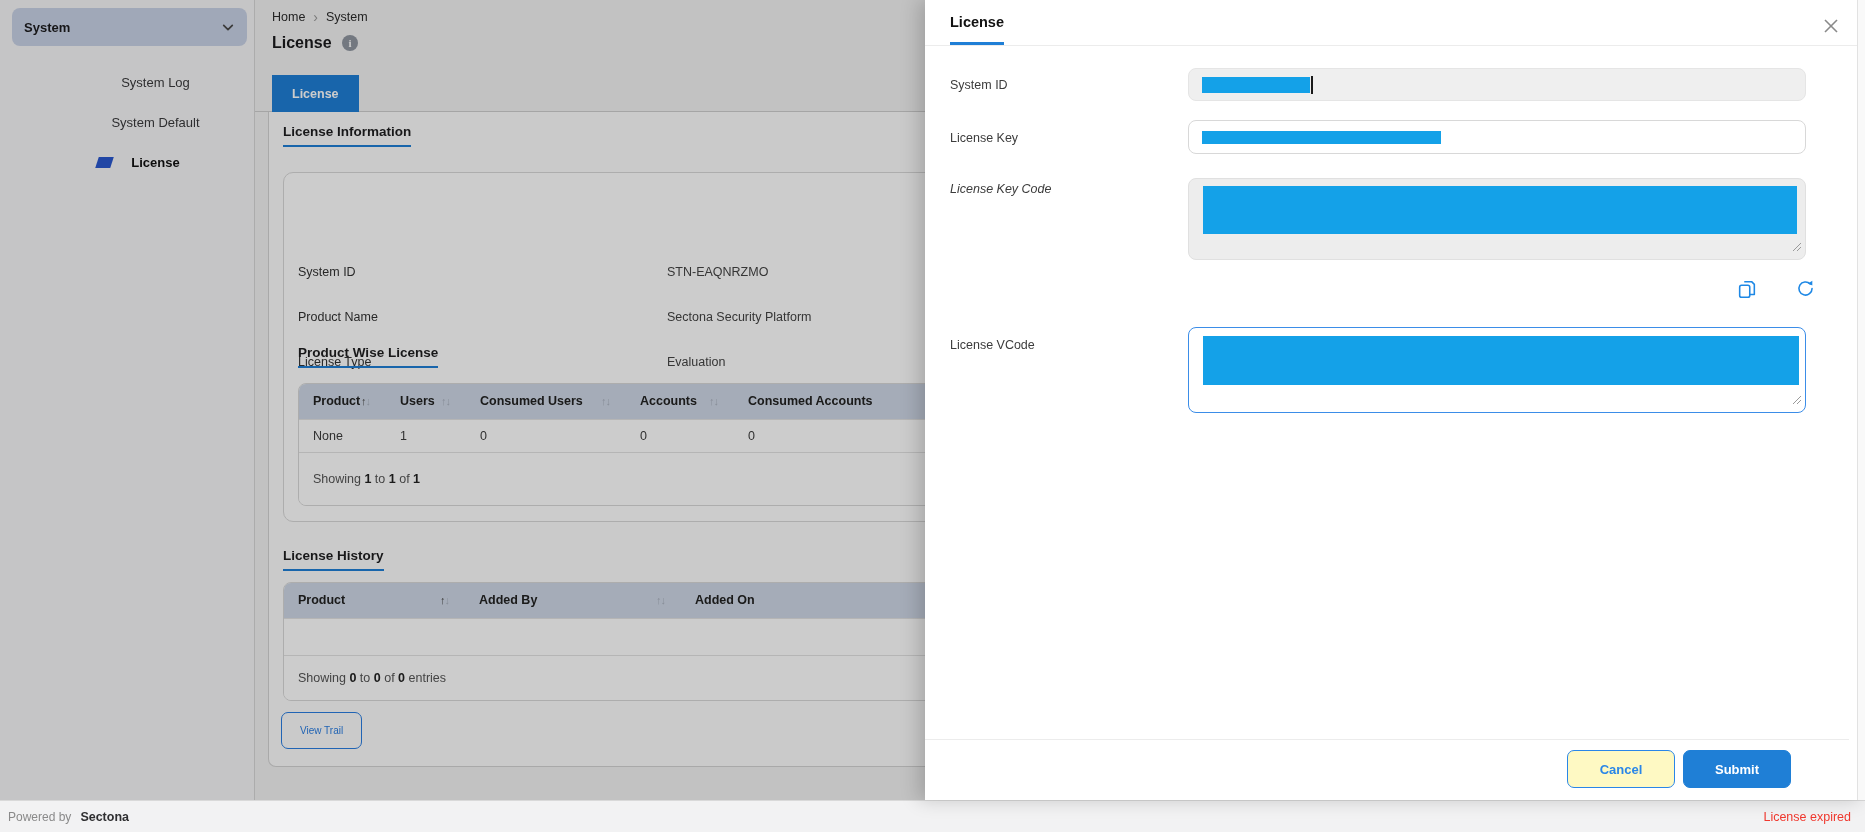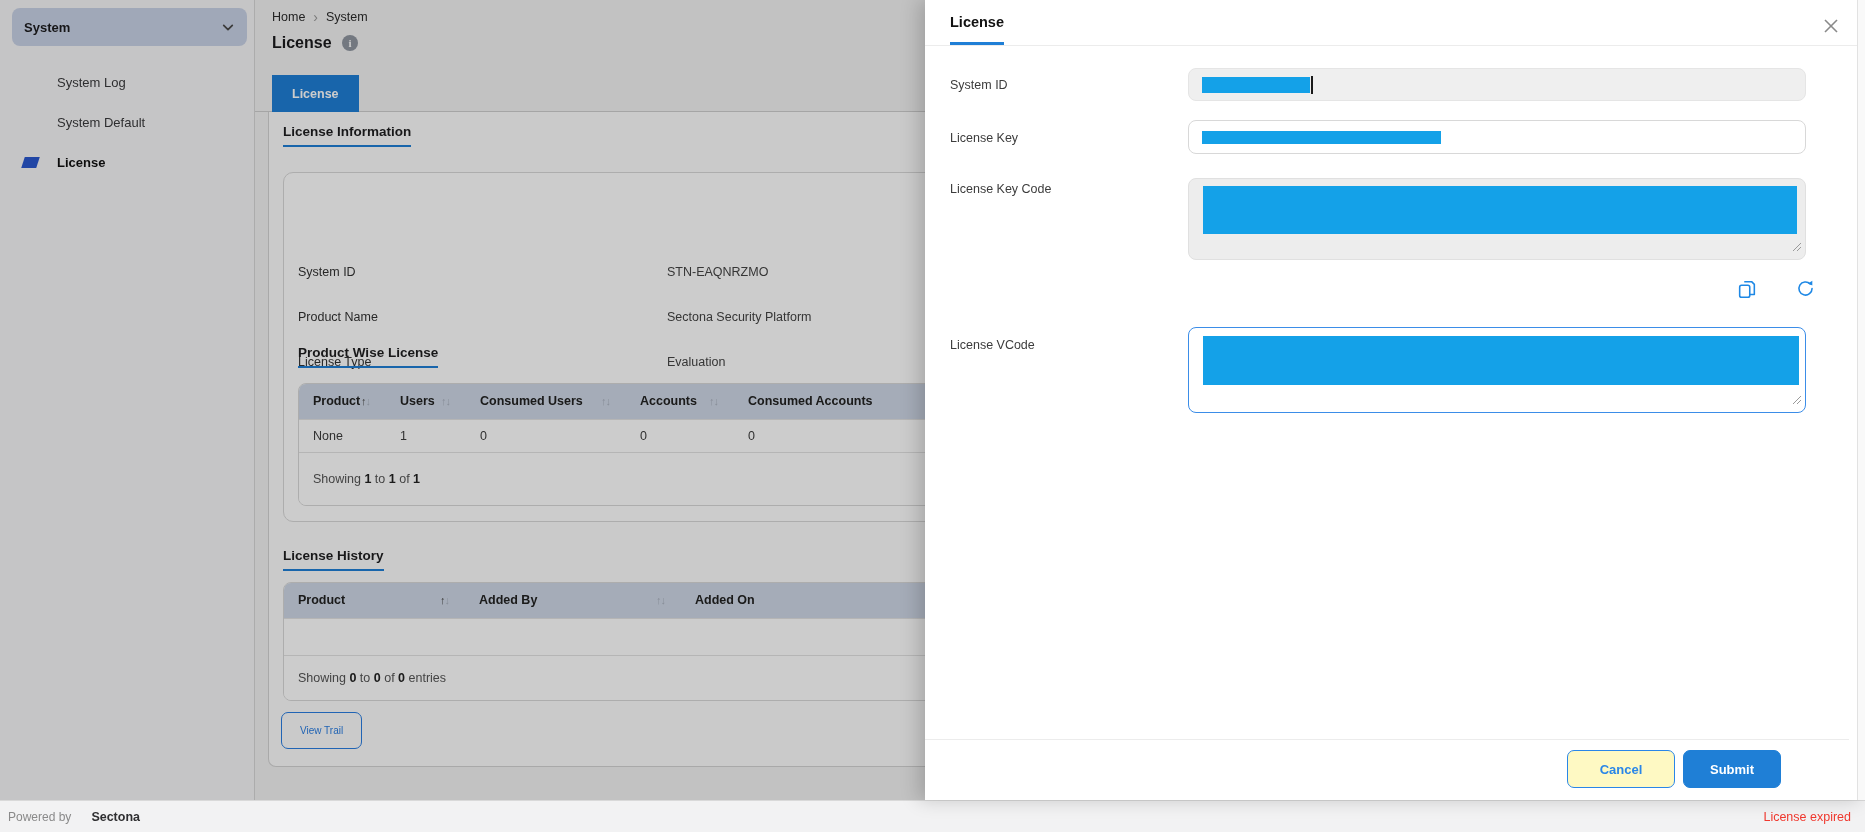--- a/index.html
+++ b/index.html
@@ -6,21 +6,21 @@
   html,body { width:1865px; height:832px; }
   body { font-family:"Liberation Sans", sans-serif; background:#fff; overflow:hidden; }
   .app { position:relative; width:1865px; height:832px; background:#f3f3f3; overflow:hidden;padding-left:32px; }
 
   
   .sidebar { position:absolute; left:0; top:0; width:255px; height:800px; background:#f7f7f8; border-right:1px solid #d8d8d8; z-index:1; }
   .sb-header { position:absolute; left:12px; top:8px; width:235px; height:38px; background:var(--sidebarHeaderBg); border-radius:8px; display:flex; align-items:center; padding:0 12px; cursor:pointer; }
   .sb-header .sb-title { font-size:13px; font-weight:700; color:#1c1c1e; }
   .sb-header .chev { margin-left:auto; display:flex; align-items:center; }
   .sb-items { position:absolute; left:0; top:62px; width:100%; }
-  .sb-item { display:flex; align-items:center; height:40px; padding-left:23px; cursor:pointer; font-size:13px; color:#3a3a3c; }
+  .sb-item { display:flex; align-items:center; height:40px; padding-left:23px; cursor:pointer; font-size:13px; color:#3a3a3c;justify-content:center; }
   .sb-item .icon-slot { width:22px; height:16px; display:flex; align-items:center; }
   .sb-item .sb-label { margin-left:12px; }
   .sb-item.active .sb-label { font-weight:700; color:#111; }
   .parallelogram { width:15px; height:11px; background:#2a58cf; transform:skewX(-18deg); }
 
   
   .main { position:absolute; left:255px; top:0; width:1610px; height:800px; background:#f3f3f3; z-index:1; }
   .breadcrumb { position:absolute; left:17px; top:9px; font-size:12.5px; color:#2b2b2b; display:flex; align-items:center; gap:8px; }
   .breadcrumb .sep { color:#9a9a9a; font-size:14px; }
   .breadcrumb .crumb { cursor:pointer; }
@@ -85,27 +85,27 @@
   .bar-vcode { left:14px; top:8px; width:596px; height:49px; }
   .resize-handle { position:absolute; right:3px; bottom:3px; cursor:nwse-resize; }
   .icon-row { position:absolute; top:278px; left:0; width:940px; }
   .icon-btn { position:absolute; width:24px; height:24px; background:none; border:none; cursor:pointer; padding:0; }
   .copy-btn { left:810px; top:0; }
   .refresh-btn { left:868px; top:0; }
   .drawer-divider { position:absolute; left:0; top:739px; width:924px; height:1px; background:#ececec; }
   .drawer-actions { position:absolute; left:0; top:750px; width:924px; }
   .btn { position:absolute; height:38px; border-radius:7px; font-size:13px; font-weight:600; font-family:inherit; cursor:pointer; }
   .btn-cancel { left:642px; width:108px; background:#fef9c3; border:1.5px solid #2a86e8; color:#2a86e8; }
-  .btn-submit { left:758px; width:98px; background:var(--primary); border:1px solid var(--primary); color:#fff; }
+  .btn-submit { left:758px; width:108px; background:var(--primary); border:1px solid var(--primary); color:#fff; }
   .drawer-scrollbar { position:absolute; right:0; top:0; width:8px; height:800px; background:#f9f9f9; border-left:1px solid #e2e2e2; }
 
   
   .footer { position:absolute; left:0; top:800px; width:1865px; height:32px; background:#f2f2f3; border-top:1px solid #d9d9d9; z-index:6; display:flex; align-items:center; }
   .footer .powered { margin-left:8px; font-size:12px; color:#8a8a8a; }
-  .footer .brand { margin-left:20px; font-size:12.5px; color:#2f2f31; font-weight:600; }
+  .footer .brand { margin-left:9px; font-size:12.5px; color:#2f2f31; font-weight:600; }
   .footer .status { margin-left:auto; margin-right:14px; font-size:12.5px; color:var(--danger); }
 </style>
 </head>
 <body>
 
 <div class="app">
 
   <div class="sidebar">
     <div class="sb-header">
       <span class="sb-title">System</span>
@@ -277,21 +277,21 @@
     <div class="d-field f-sysid">
       <span class="bar bar-sysid"></span>
       <span class="caret"></span>
     </div>
 
     <span class="d-label" style="top:131px;">License Key</span>
     <div class="d-field f-key">
       <span class="bar bar-key"></span>
     </div>
 
-    <span class="d-label" style="top:182px;">License Key Code</span>
+    <span class="d-label" style="top:182px;font-style:italic;">License Key Code</span>
     <div class="d-field f-keycode">
       <span class="bar bar-keycode"></span>
       <span class="resize-handle">
         <svg width="10" height="10" viewBox="0 0 10 10">
             <line x1="9" y1="1" x2="1" y2="9" stroke="#9a9a9a" stroke-width="1"></line>
             <line x1="9" y1="5" x2="5" y2="9" stroke="#9a9a9a" stroke-width="1"></line>
           </svg>
       </span>
     </div>
 

